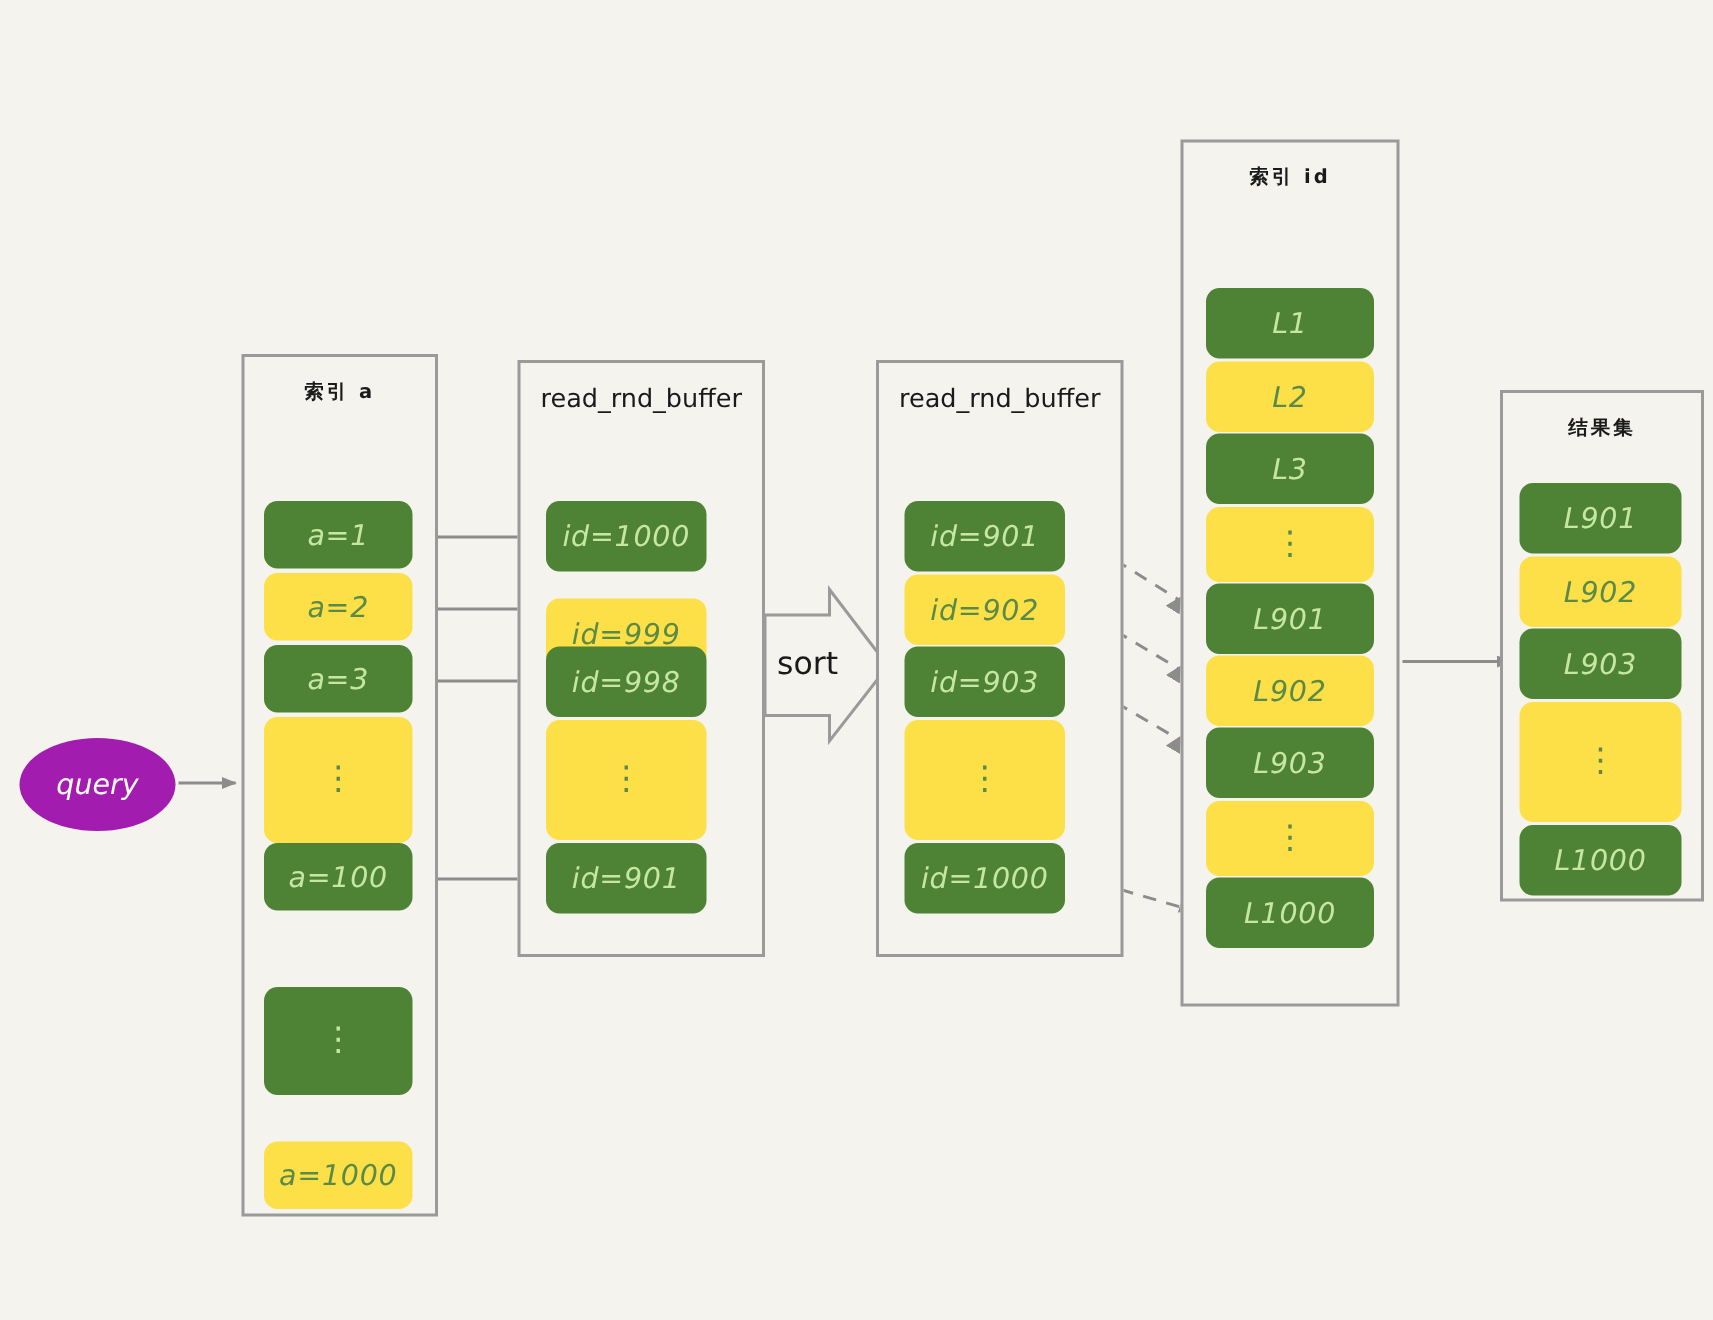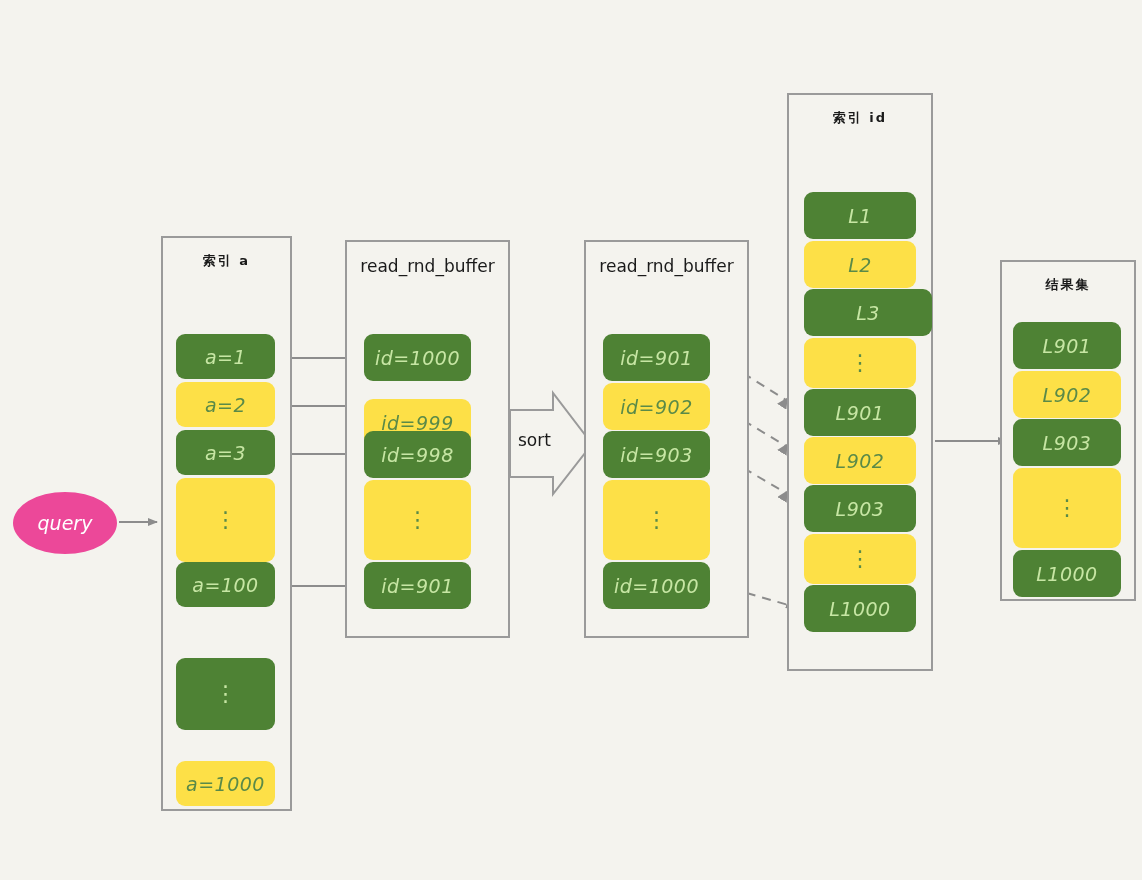--- a/index.html
+++ b/index.html
@@ -72,35 +72,35 @@
     letter-spacing: 0;
     font-style: normal;
     transform: translateY(-1px);
   }
   .query-node {
     position: absolute;
     left: 13px;
     top: 492px;
     width: 104px;
     height: 62px;
-    background: #ec4899;
+    background: #a21caf;
     border-radius: 50%;
     display: flex;
     align-items: center;
     justify-content: center;
     color: #ffffff;
     font-size: 19px;
     font-style: italic;
     font-family: "DejaVu Sans", sans-serif;
   }
   .sort-label {
     position: absolute;
     left: 518px;
     top: 430px;
-    font-size: 17px;
+    font-size: 21px;
     color: #1a1a1a;
     font-family: "DejaVu Sans", sans-serif;
     z-index: 5;
   }
 </style>
 </head>
 <body>
 
 <div id="canvas">
 
@@ -212,21 +212,21 @@
 
   <div class="container-box" style="left:787px; top:93px; width:146px; height:578px;">
     <div class="container-title title-cn" style="top:14px;">索引 id</div>
   </div>
   <div class="cell dark" style="left:804px; top:192px; width:112px; height:47px;justify-content:center;">
       <span>L1</span>
     </div>
   <div class="cell light" style="left:804px; top:241px; width:112px; height:47px;">
       <span>L2</span>
     </div>
-  <div class="cell dark" style="left:804px; top:289px; width:128px; height:47px;">
+  <div class="cell dark" style="left:804px; top:289px; width:112px; height:47px;">
       <span>L3</span>
     </div>
   <div class="cell light" style="left:804px; top:338px; width:112px; height:50px;">
       <span class="vdots">⋮</span>
     </div>
   <div class="cell dark" style="left:804px; top:389px; width:112px; height:47px;">
       <span>L901</span>
     </div>
   <div class="cell light" style="left:804px; top:437px; width:112px; height:47px;">
       <span>L902</span>

